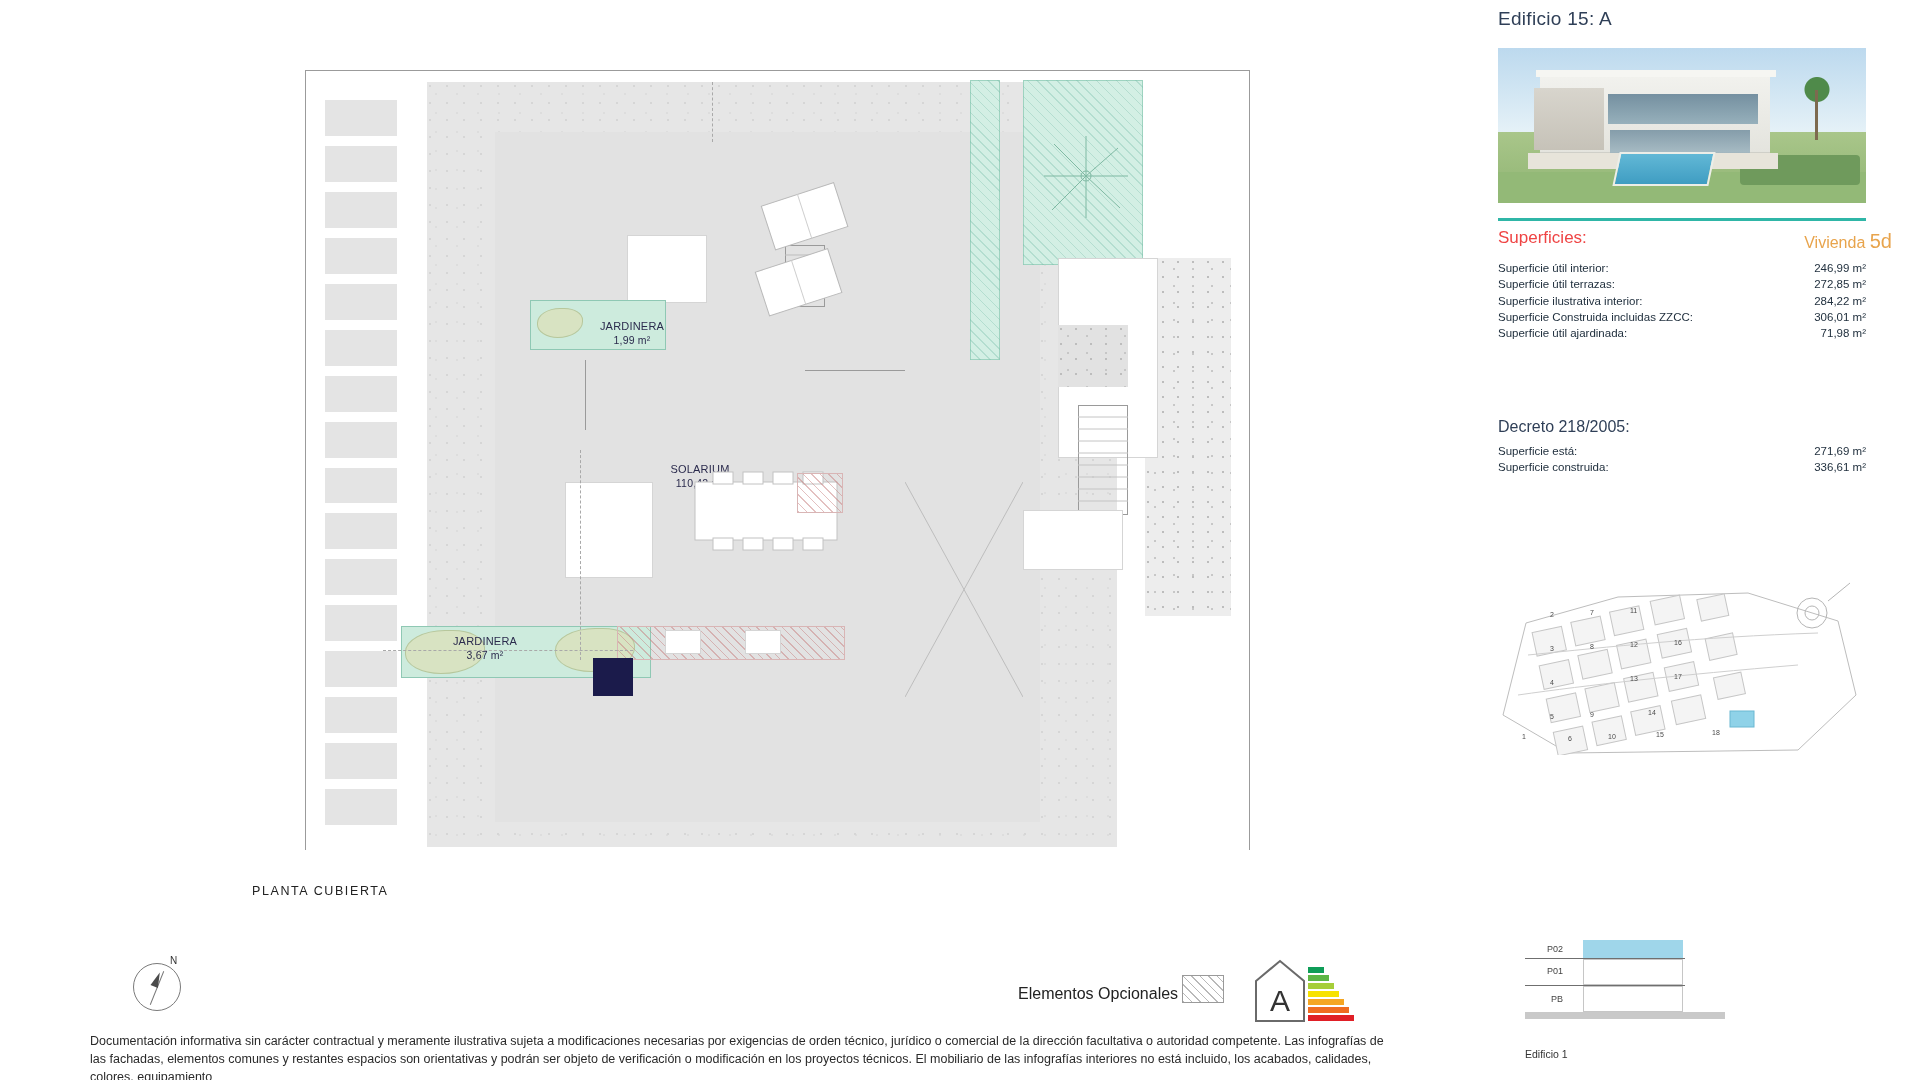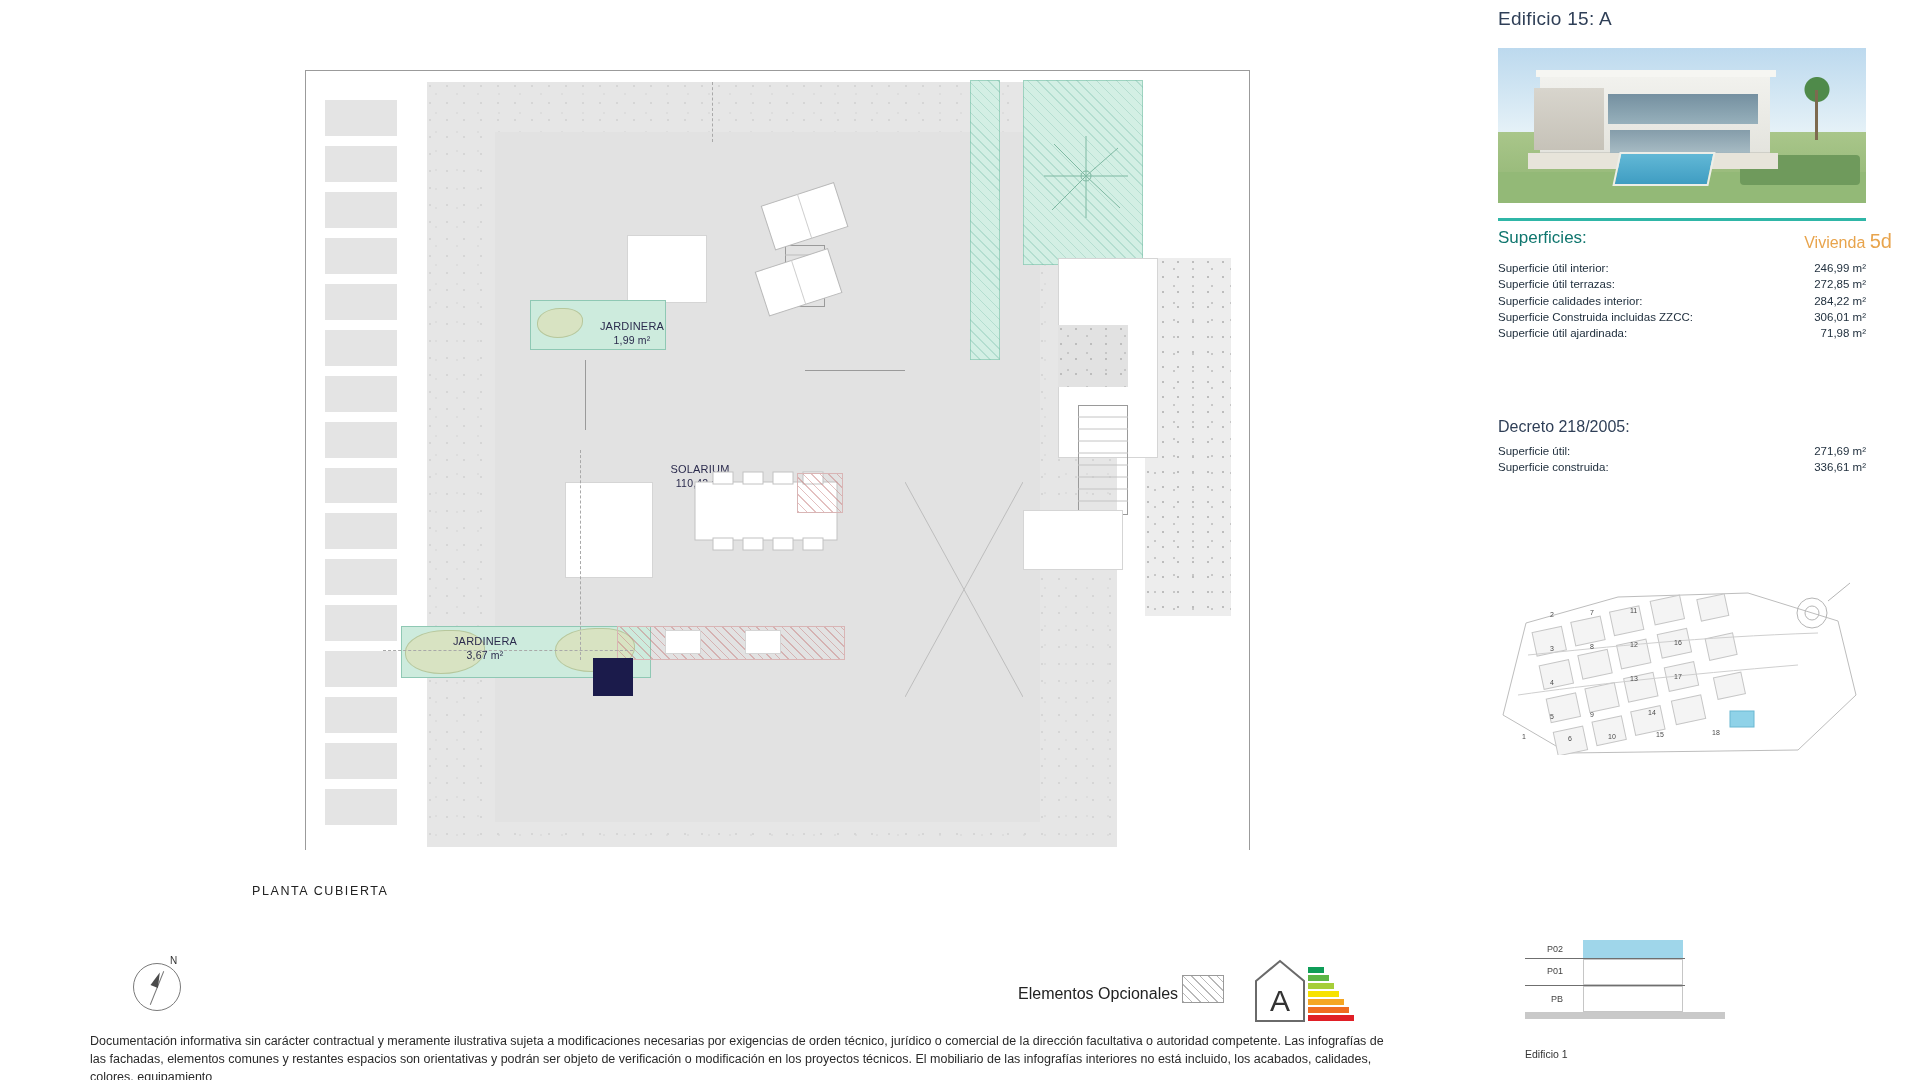--- a/index.html
+++ b/index.html
@@ -283,21 +283,21 @@
     position:absolute; left: 30px; bottom: 34px; width: 250px; height: 16px;
     background: #e7e4da;
   }
 
   .rule {
     position: absolute; left: 28px; width: 368px; height: 3px;
     background: #2fb6a7;
   }
 
   .sup-head {
-    position: absolute; left: 28px; font-size: 17px; color: #0f766e;
+    position: absolute; left: 28px; font-size: 17px; color: #ef4444;
   }
   .viv-head {
     position: absolute; right: 28px; font-size: 16px; color: #e8a44c;
   }
   .viv-head b { font-size: 20px; font-weight: normal; }
 
   .tbl {
     position: absolute; left: 28px; width: 368px;
     font-size: 11.5px; color: #22313f;
   }
@@ -538,37 +538,37 @@
     <div class="tbl" style="top:260px;">
       <div class="row">
         <span>Superficie útil interior:</span>
         <span class="val">246,99 m²</span>
       </div>
       <div class="row">
         <span>Superficie útil terrazas:</span>
         <span class="val">272,85 m²</span>
       </div>
       <div class="row">
-        <span>Superficie calidades interior:</span>
+        <span>Superficie ilustrativa interior:</span>
         <span class="val">284,22 m²</span>
       </div>
       <div class="row">
         <span>Superficie Construida incluidas ZZCC:</span>
         <span class="val">306,01 m²</span>
       </div>
       <div class="row">
         <span>Superficie útil ajardinada:</span>
         <span class="val">71,98 m²</span>
       </div>
     </div>
 
     <div class="dec-head" style="top:418px;">Decreto 218/2005:</div>
     <div class="tbl" style="top:443px;">
       <div class="row">
-        <span>Superficie útil:</span>
+        <span>Superficie está:</span>
         <span class="val">271,69 m²</span>
       </div>
       <div class="row">
         <span>Superficie construida:</span>
         <span class="val">336,61 m²</span>
       </div>
     </div>
 
     <div class="site-caption"></div>
     <div class="siteplan">

